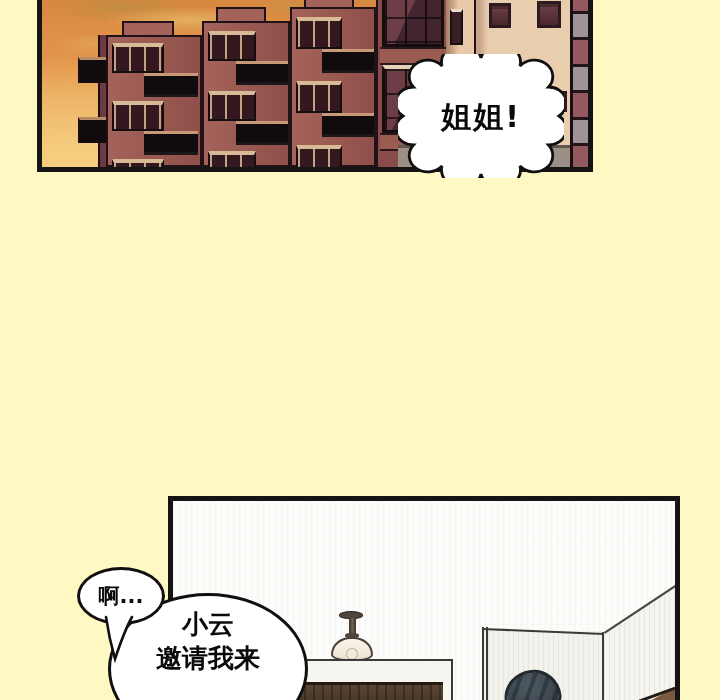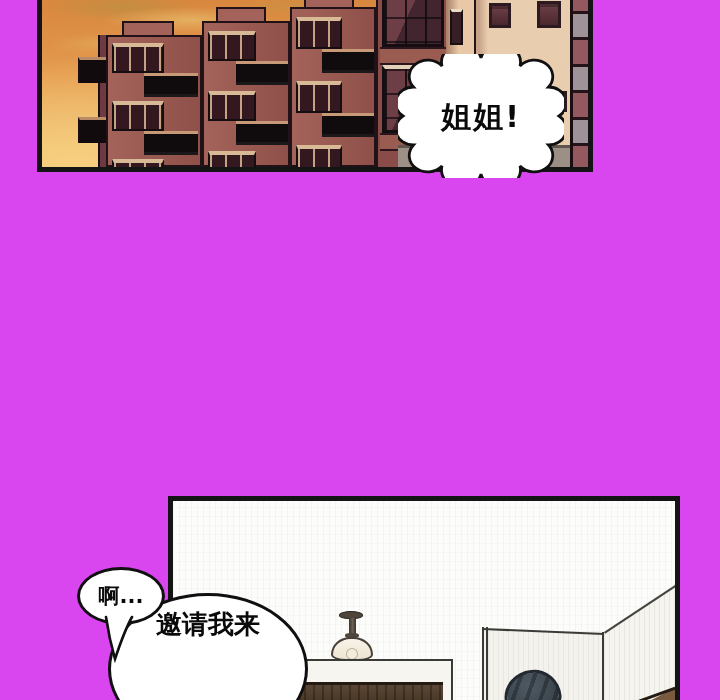--- a/index.html
+++ b/index.html
@@ -1,16 +1,16 @@
 <!DOCTYPE html>
 <html style="--panel_border: #141414; --bubble_outline: #101010; --sky_top: #D8873E; --sky_bottom: #EFBD73; --building_mauve: #96584F; --building_beige: #E9CDAF; --balcony_black: #100C0E; --room_wall: #FCFCFA; --wood_dark: #503E2F; --hair: #434E57;"><head>
 <meta charset="utf-8">
 <style>
   html,body{margin:0;padding:0;background:#ffffff;}
-  .stage{position:relative;width:720px;height:700px;overflow:hidden;background:#d946ef;
+  .stage{position:relative;width:720px;height:700px;overflow:hidden;background:#fef9c3;
          font-family:"DejaVu Sans","Liberation Sans",sans-serif;}
   .abs{position:absolute;}
 
   
   .panel{position:absolute;box-sizing:border-box;border:5px solid var(--panel_border,#141414);background:#fff;}
   .panel-top{left:37px;top:-6px;width:556px;height:178px;overflow:hidden;z-index:1;}
   .p1inner{position:absolute;left:0;top:0;width:546px;height:168px;overflow:hidden;}
   .sky{position:absolute;inset:0;
        background:radial-gradient(ellipse at 6% 98%, rgba(247,208,128,.95) 0%, rgba(247,208,128,0) 46%),
                   linear-gradient(180deg, var(--sky_top,#D8873E) 0%, #E49A4E 45%, var(--sky_bottom,#EFBD73) 100%);}
@@ -171,20 +171,21 @@
 
       <div class="abs head"></div>
 
       <div class="abs wedge"></div>
       <div class="abs wedgeline"></div>
     </div>
   </section>
 
   <div class="oval bub-big"></div>
   <div class="abs bub-big-text">
+    <div>小云</div>
     <div>邀请我来</div>
   </div>
   <div class="oval bub-small">
     <span>啊...</span>
   </div>
   <svg class="abs tail" viewBox="0 0 46 50">
     <path d="M11,4 C13,18 16,32 20,46 C25,31 32,13 37,4" fill="#ffffff" stroke="#101010" stroke-width="2.6" stroke-linecap="round"></path>
   </svg>
 
 </div>

